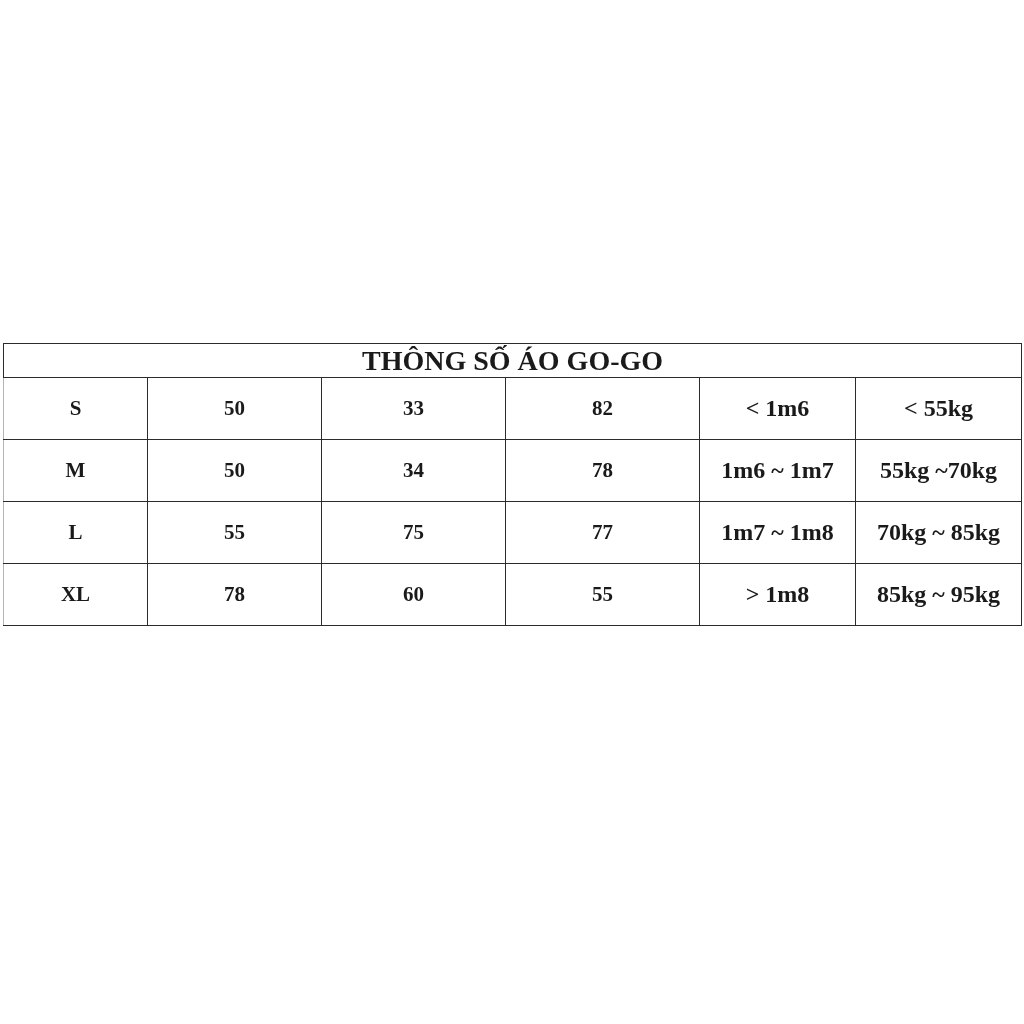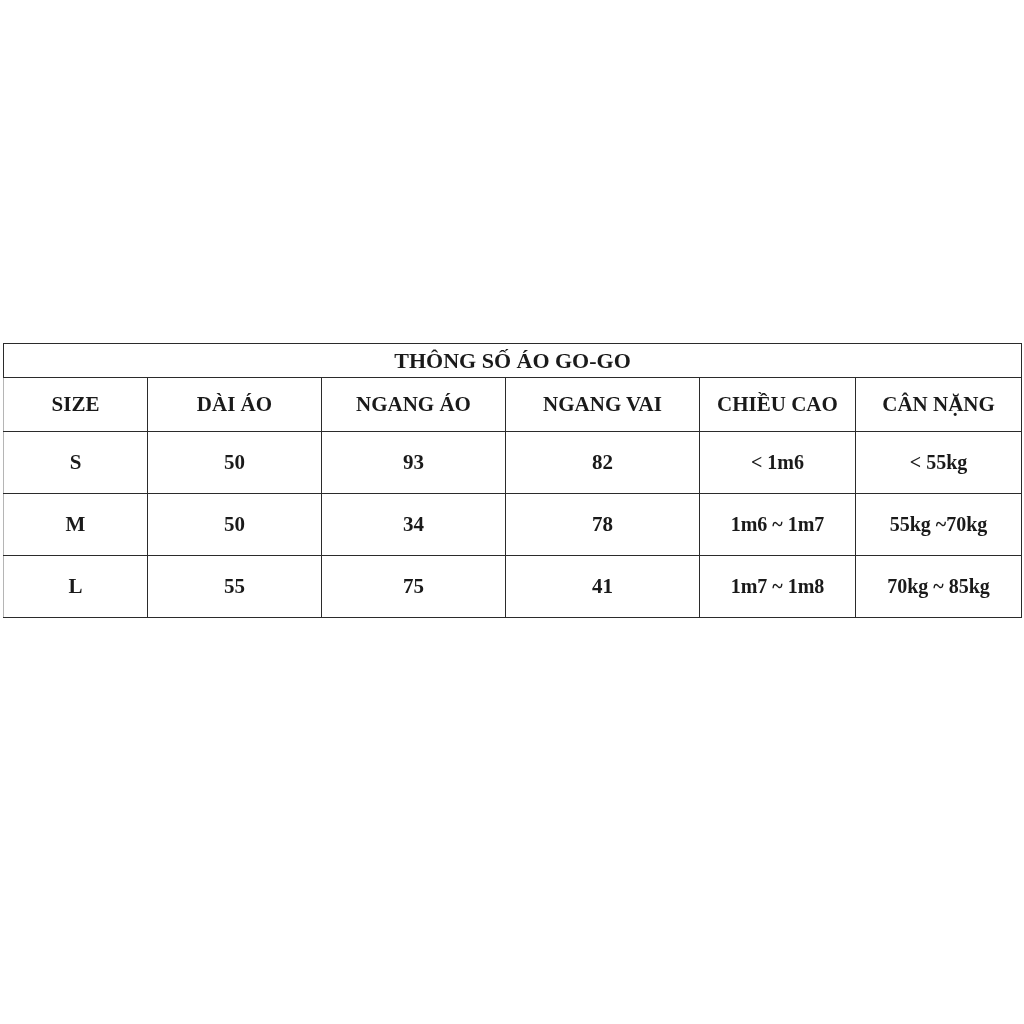--- a/index.html
+++ b/index.html
@@ -29,36 +29,36 @@
     }
     table.size-table td, table.size-table th {
       border: 1.5px solid #2b2b2b;
       text-align: center;
       vertical-align: middle;
       padding: 0;
       font-weight: bold;
     }
     .title-row td {
       height: 33px;
-      font-size: 22px;
+      font-size: 28px;
       border-top: 1px solid #b5b5b5;
       border-left: 1px solid #b5b5b5;
       border-right: 1.5px solid #2b2b2b;
       border-bottom: 2px solid #2b2b2b;
     }
     .header-row th {
       height: 53px;
       font-size: 21px;
     }
     .data-row td {
       height: 61px;
       font-size: 21px;
     }
     .data-row td.range {
-      font-size: 20px;
+      font-size: 24px;
     }
     .header-row th:first-child, .data-row td:first-child {
       border-left: 1px solid #b5b5b5;
     }
   </style>
 </head>
 <body>
 
 <div class="canvas">
   <table class="size-table">
@@ -67,47 +67,47 @@
       <col style="width:174px">
       <col style="width:184px">
       <col style="width:194px">
       <col style="width:156px">
       <col style="width:166px">
     </colgroup>
     <tbody>
         <tr class="title-row">
       <td colspan="6">THÔNG SỐ ÁO GO-GO</td>
     </tr>
-    <tr class="header-row">
-      <th>SIZE</th>
-      <th>DÀI ÁO</th>
-      <th>NGANG ÁO</th>
-      <th>NGANG VAI</th>
-      <th>CHIỀU CAO</th>
-      <th>CÂN NẶNG</th>
-    </tr>
     <tr class="data-row">
       <td>S</td>
       <td>50</td>
-      <td>93</td>
+      <td>33</td>
       <td>82</td>
       <td class="range">&lt; 1m6</td>
       <td class="range">&lt; 55kg</td>
     </tr>
     <tr class="data-row">
       <td>M</td>
       <td>50</td>
       <td>34</td>
       <td>78</td>
       <td class="range">1m6 ~ 1m7</td>
       <td class="range">55kg ~70kg</td>
     </tr>
     <tr class="data-row">
       <td>L</td>
       <td>55</td>
       <td>75</td>
-      <td>41</td>
+      <td>77</td>
       <td class="range">1m7 ~ 1m8</td>
       <td class="range">70kg ~ 85kg</td>
+    </tr>
+    <tr class="data-row">
+      <td>XL</td>
+      <td>78</td>
+      <td>60</td>
+      <td>55</td>
+      <td class="range">&gt; 1m8</td>
+      <td class="range">85kg ~ 95kg</td>
     </tr>
   </tbody>
     </table>
 </div>
 
 </body></html>

